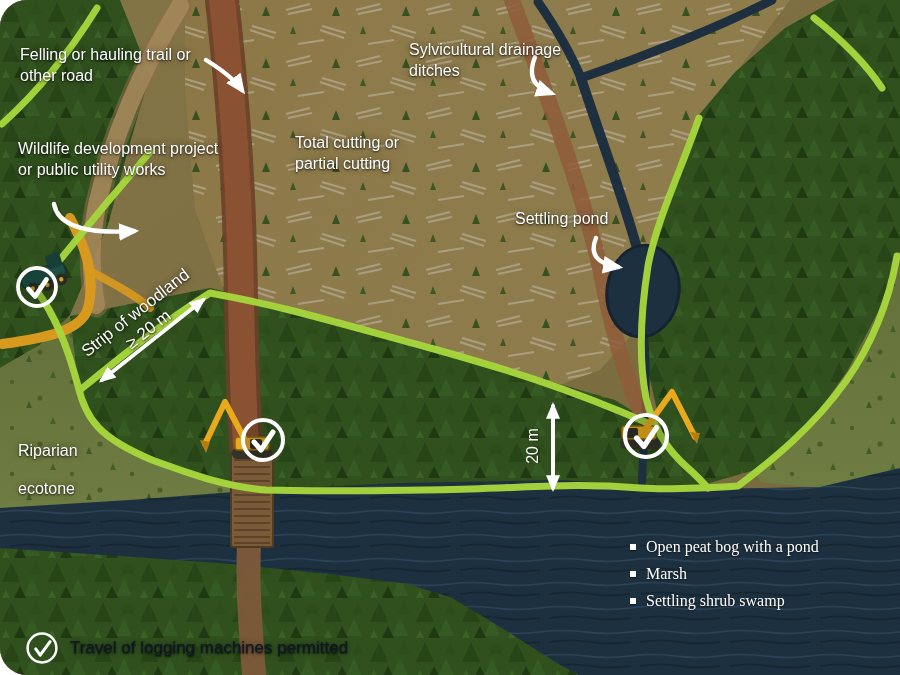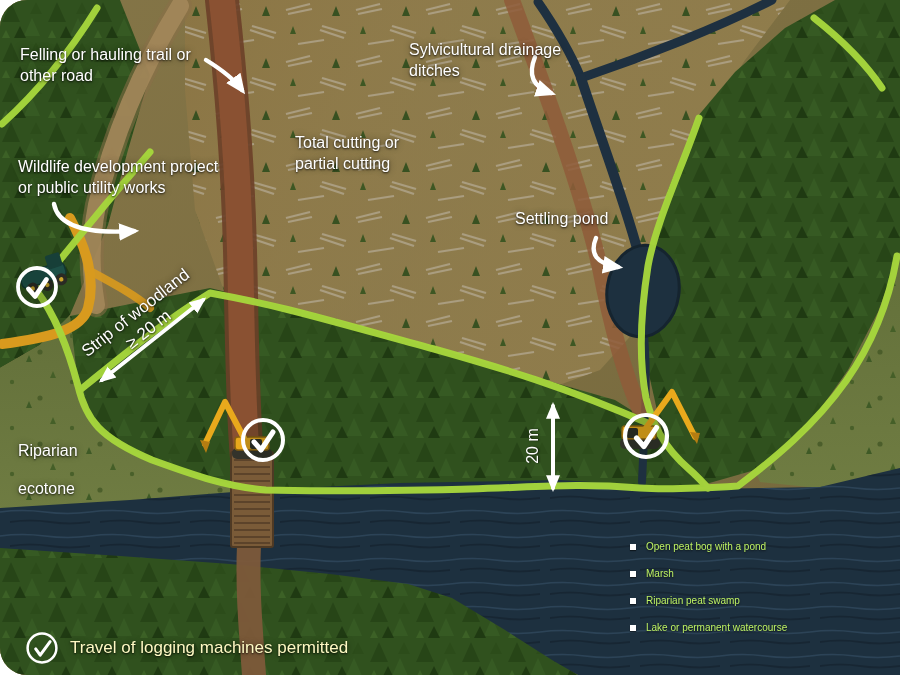--- a/index.html
+++ b/index.html
@@ -20,26 +20,26 @@
     transform:rotate(-38deg);transform-origin:50% 50%;
     color:#fff;font-size:17px;line-height:21px;
     text-shadow:0 1px 2px rgba(0,0,0,.78),0 0 7px rgba(0,0,0,.45);
   }
   .rot-90{
     position:absolute;left:498px;top:437px;width:70px;text-align:center;
     transform:rotate(-90deg);transform-origin:50% 50%;
     color:#fff;font-size:16px;
     text-shadow:0 1px 2px rgba(0,0,0,.78);
   }
-  .water-list{position:absolute;left:630px;top:533px;color:#bef264;font-size:10px;}
+  .water-list{position:absolute;left:630px;top:533px;color:#ffffff;font-size:16px;font-family:Liberation Serif, serif;}
   .water-list .wf{display:flex;align-items:center;height:27px;white-space:nowrap;
     text-shadow:0 1px 2px rgba(0,0,0,.7);}
   .water-list .sq{width:6px;height:6px;background:#fff;margin-right:10px;flex:0 0 auto;
     box-shadow:0 1px 1px rgba(0,0,0,.5);}
-  .legend{position:absolute;left:24px;top:630px;display:flex;align-items:center;color:#fef9c3;justify-content:space-between;}
+  .legend{position:absolute;left:24px;top:630px;display:flex;align-items:center;color:#0f172a;justify-content:space-between;}
   .legend .txt{font-size:17px;margin-left:10px;text-shadow:0 1px 2px rgba(0,0,0,.78),0 0 7px rgba(0,0,0,.45);}
 </style>
 </head>
 <body>
 
 <div class="stage">
 <div class="scene">
 
 <svg class="terrain" width="900" height="675" viewBox="0 0 900 675">
   <defs>
@@ -203,21 +203,21 @@
     <line x1="553" y1="406" x2="553" y2="488" marker-start="url(#mMeasure)" marker-end="url(#mMeasure)"></line>
   </g>
 </svg>
 
 <div class="lbl" style="left:20px;top:44px;width:200px">Felling or hauling trail or other road</div>
 
 <div class="lbl" style="left:409px;top:39px;width:185px">Sylvicultural drainage ditches</div>
 
 <div class="lbl" style="left:295px;top:132px;width:150px">Total cutting or partial cutting</div>
 
-<div class="lbl" style="left:18px;top:156px;width:215px">Wildlife development project or public utility works</div>
+<div class="lbl" style="left:18px;top:138px;width:215px">Wildlife development project or public utility works</div>
 
 <div class="lbl" style="left:515px;top:208px;white-space:nowrap">Settling pond</div>
 
 <div class="rot-strip">
   <div>Strip of woodland</div>
   <div>≥ 20 m</div>
 </div>
 
 
 <div class="rot-90">20 m</div>
@@ -228,25 +228,21 @@
   <div class="wf">
     <span class="sq"></span>
     <span>Open peat bog with a pond</span>
   </div>
   <div class="wf">
     <span class="sq"></span>
     <span>Marsh</span>
   </div>
   <div class="wf">
     <span class="sq"></span>
-    <span>Riparian peat swamp</span>
-  </div>
-  <div class="wf">
-    <span class="sq"></span>
-    <span>Lake or permanent watercourse</span>
+    <span>Settling shrub swamp</span>
   </div>
 </div>
 
 <div class="legend">
   <svg width="36" height="36" viewBox="-20 -20 40 40">
     <circle r="16" fill="none" stroke="#ffffff" stroke-width="2.8"></circle>
     <path d="M -7,1 L -2,8 L 9,-7" fill="none" stroke="#ffffff" stroke-width="3.4" stroke-linecap="round" stroke-linejoin="round"></path>
   </svg>
   <span class="txt">Travel of logging machines permitted</span>
 </div>

